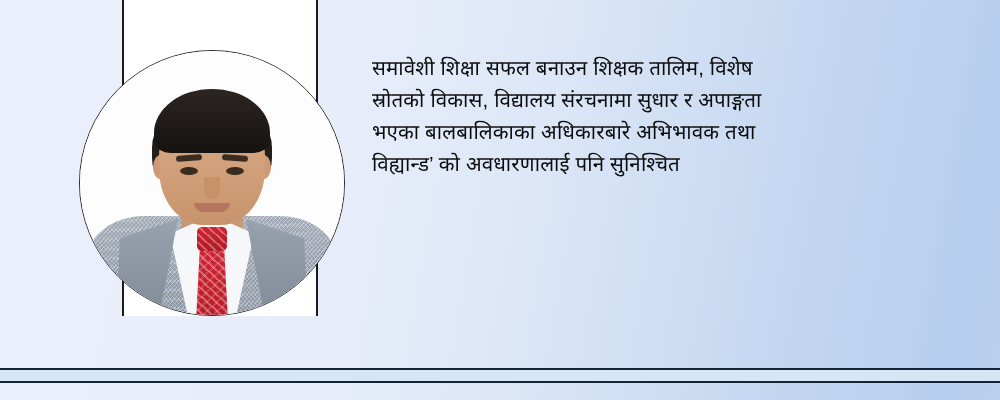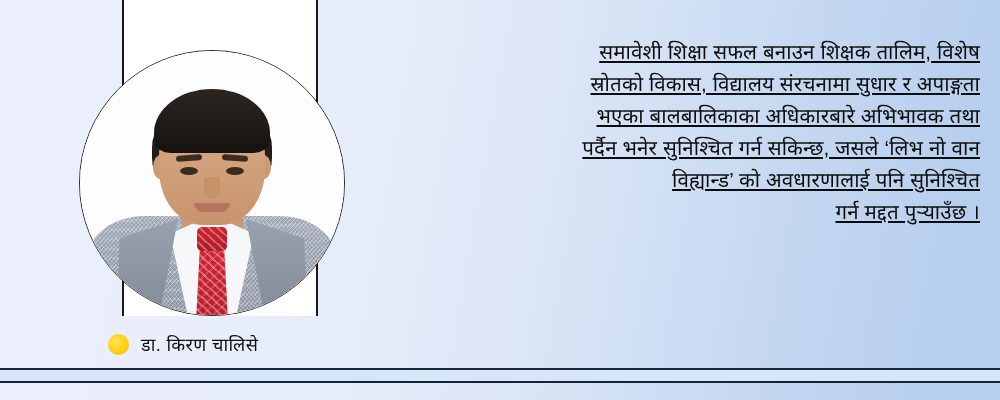--- a/index.html
+++ b/index.html
@@ -258,28 +258,27 @@
     font-size: 18px;
     color: #111111;
     white-space: nowrap;
     letter-spacing: .4px;
   }
 
   
   #quote {
     position: absolute;
     left: 372px;
-    top: 36px;
+    top: 52px;
     width: 608px;
-    text-align: right;
+    text-align: left;
     color: #0c0c0c;
     font-size: 20.5px;
     line-height: 32px;
     letter-spacing: .15px;
-    text-decoration: underline;
   }
   #quote .qline {
     display: block;
     white-space: nowrap;
   }
 
   
   .rule {
     position: absolute;
     left: 0;
@@ -323,31 +322,25 @@
       <div class="brow-l"></div>
       <div class="brow-r"></div>
       <div class="eye-l"></div>
       <div class="eye-r"></div>
       <div class="nose"></div>
       <div class="teeth"></div>
       <div class="mouth"></div>
     </div>
   </div>
 
-  <div id="byline">
-    <span id="byline-dot"></span>
-    <span id="byline-name">डा. किरण चालिसे</span>
-  </div>
 
   <div id="quote">
     <span class="qline">समावेशी शिक्षा सफल बनाउन शिक्षक तालिम, विशेष</span>
     <span class="qline">स्रोतको विकास, विद्यालय संरचनामा सुधार र अपाङ्गता</span>
     <span class="qline">भएका बालबालिकाका अधिकारबारे अभिभावक तथा</span>
-    <span class="qline">पर्दैन भनेर सुनिश्चित गर्न सकिन्छ, जसले ‘लिभ नो वान</span>
     <span class="qline">विह्यान्ड’ को अवधारणालाई पनि सुनिश्चित</span>
-    <span class="qline">गर्न मद्दत पुऱ्याउँछ ।</span>
   </div>
 
   <div id="rule-band"></div>
   <div class="rule" id="rule-top"></div>
   <div class="rule" id="rule-bottom"></div>
 
 </div>
 
 </body></html>

